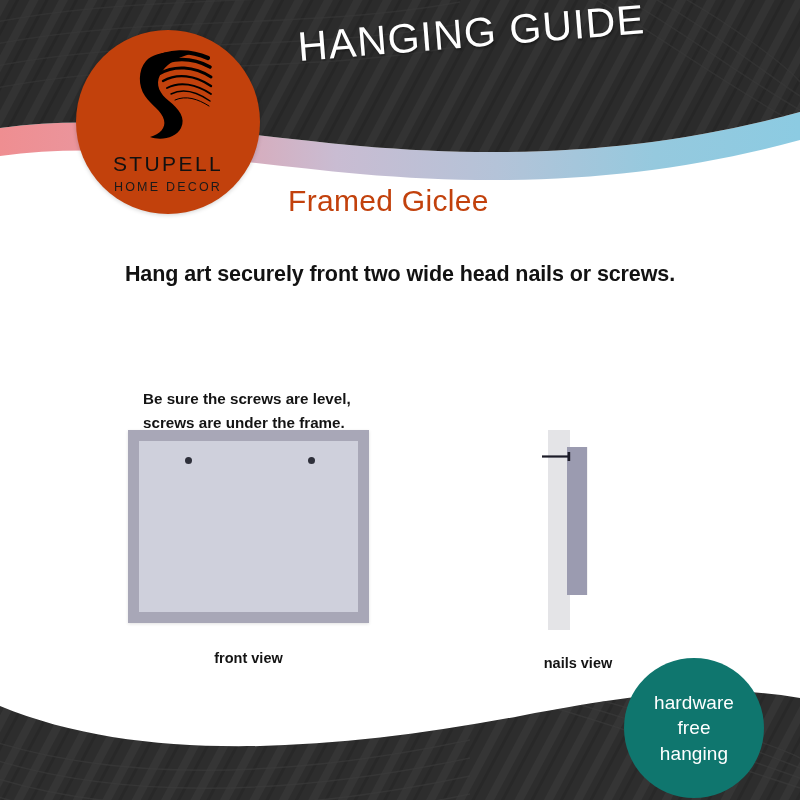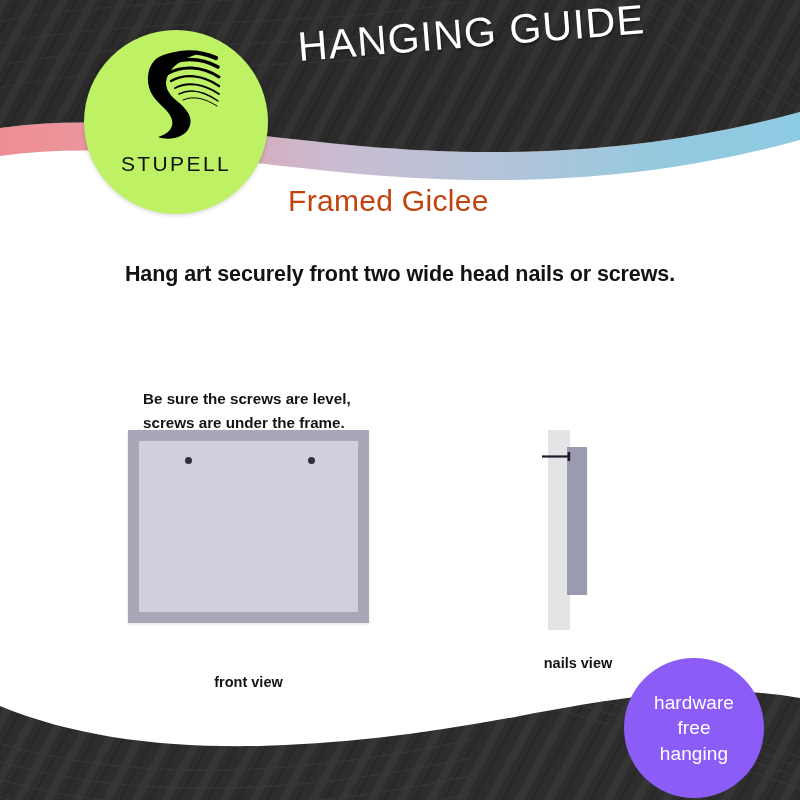--- a/index.html
+++ b/index.html
@@ -24,26 +24,26 @@
     left: 0; top: 0;
     width: 800px;
     height: 185px;
     overflow: hidden;
   }
   #header-band svg, #footer-band svg { display: block; }
 
   
   #logo-badge {
     position: absolute;
-    left: 84px;
+    left: 76px;
     top: 30px;
     width: 184px;
     height: 184px;
     border-radius: 50%;
-    background: #bef264;
+    background: #c2410c;
     box-shadow: 0 1px 4px rgba(0,0,0,0.18);
     z-index: 6;
   }
   #logo-mark {
     position: absolute;
     left: 50%;
     top: 18px;
     transform: translateX(-50%);
     width: 104px;
     height: 96px;
@@ -154,21 +154,21 @@
     width: 7px;
     height: 7px;
     border-radius: 50%;
     background: #2e2f3a;
   }
   #screw-dot-left  { left: 57px;  top: 27px; }
   #screw-dot-right { left: 180px; top: 27px; }
   #front-view-label {
     position: absolute;
     left: 128px;
-    top: 674px;
+    top: 650px;
     width: 241px;
     text-align: center;
     font-size: 14.5px;
     color: #141414;
     font-weight: bold;
   }
 
   
   #side-view {
     position: absolute;
@@ -213,21 +213,21 @@
   }
 
   
   #hardware-badge {
     position: absolute;
     left: 624px;
     top: 658px;
     width: 140px;
     height: 140px;
     border-radius: 50%;
-    background: #8b5cf6;
+    background: #0f766e;
     z-index: 7;
     display: flex;
     flex-direction: column;
     align-items: center;
     justify-content: center;
     gap: 2px;
   }
   #hardware-badge span {
     display: block;
     color: #ffffff;
@@ -302,20 +302,21 @@
         <path d="M37,12 C52,2 74,2 92,10" stroke-width="4.2"></path>
         <path d="M40,19 C55,9 76,9 94,19" stroke-width="3.6"></path>
         <path d="M43,26 C58,17 78,18 95,29" stroke-width="3.0"></path>
         <path d="M47,33 C61,25 79,27 95,38" stroke-width="2.4"></path>
         <path d="M51,40 C64,33 80,36 95,46" stroke-width="1.9"></path>
         <path d="M55,46 C67,40 81,44 94,53" stroke-width="1.4"></path>
         <path d="M59,52 C70,47 82,51 93,58" stroke-width="1.0"></path>
       </g>
     </svg>
     <div id="logo-wordmark">STUPELL</div>
+    <div id="logo-subwordmark">HOME DECOR</div>
   </div>
 
   <div id="guide-title">HANGING GUIDE</div>
   <div id="product-title">Framed Giclee</div>
   <div id="headline">Hang art securely front two wide head nails or screws.</div>
 
   <div id="caption-front" class="caption">
     <div>Be sure the screws are level,</div>
     <div>screws are under the frame.</div>
   </div>

